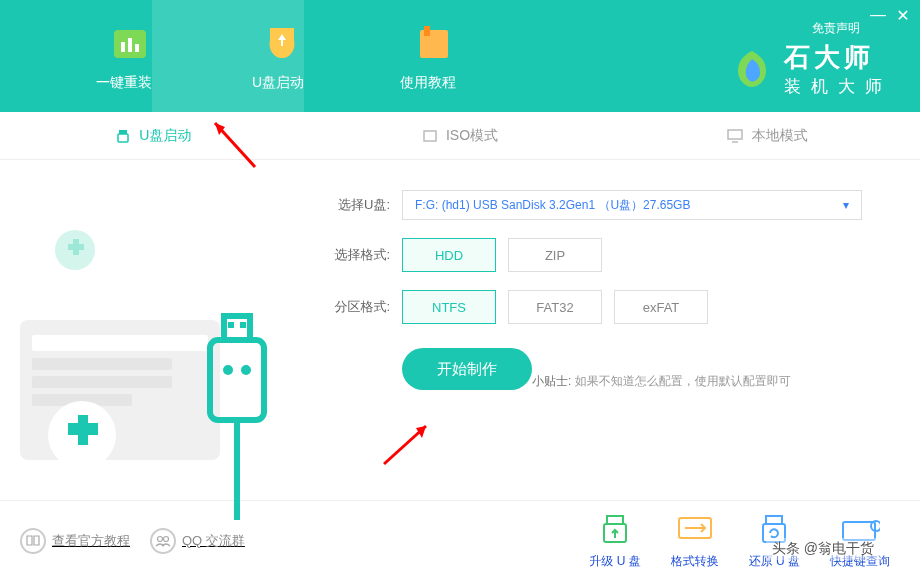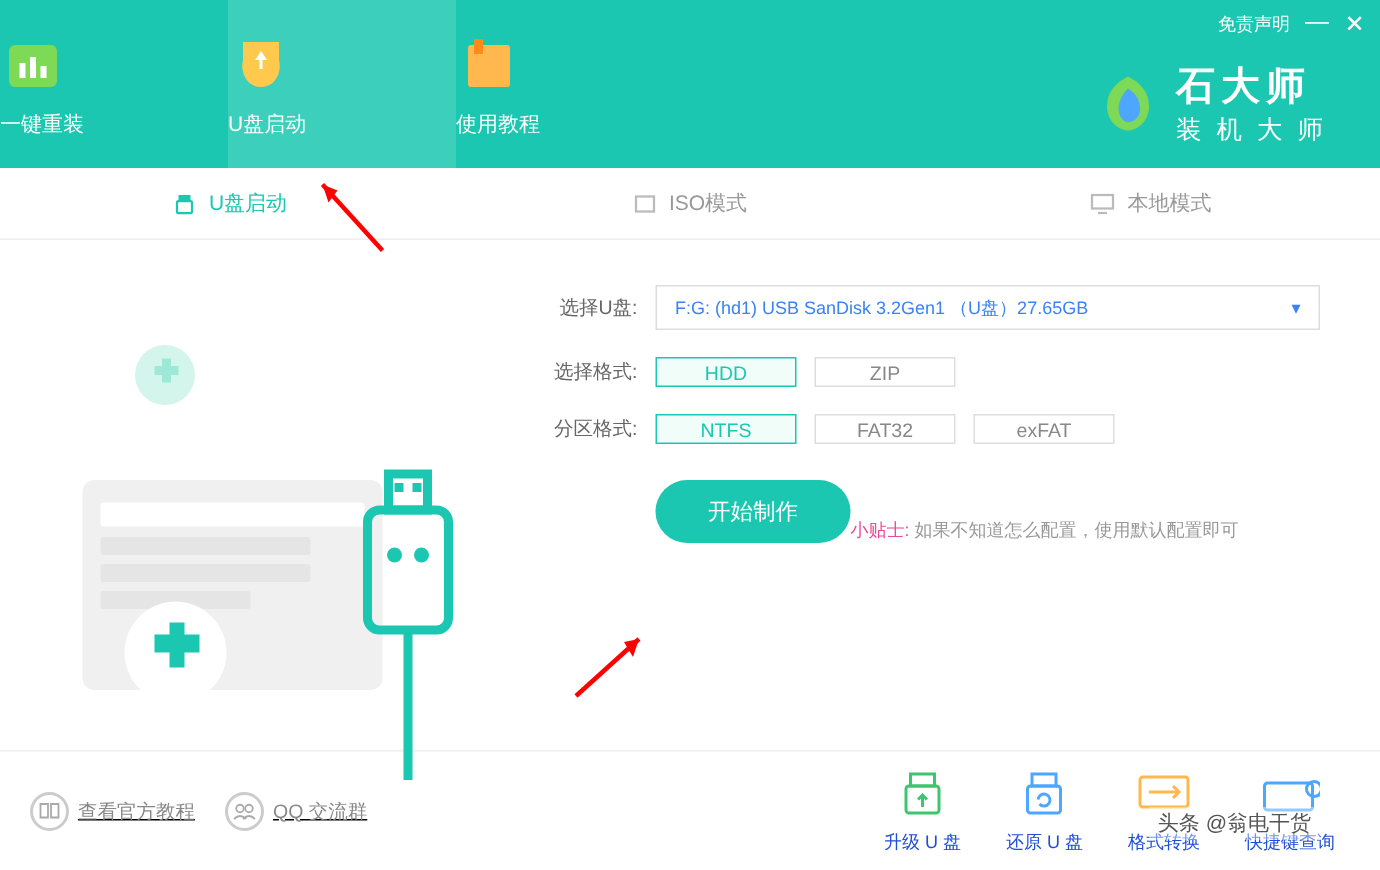--- a/index.html
+++ b/index.html
@@ -1,49 +1,49 @@
 <!DOCTYPE html>
 <html><head>
 <meta charset="utf-8">
 <style>
 * { margin: 0; padding: 0; box-sizing: border-box; font-family: "Microsoft YaHei", sans-serif; }
 body { width: 920px; height: 580px; overflow: hidden; background: #fff; }
 
 .header { height: 112px; background: linear-gradient(to right, #1bc7b1, #1bc7b1); display: flex; position: relative; }
-.nav-item { width: 152px; display: flex; flex-direction: column; align-items: flex-start; justify-content: center; color: #fff; font-size: 14px; cursor: pointer; gap: 10px; }
+.nav-item { width: 152px; display: flex; flex-direction: column; align-items: flex-end; justify-content: center; color: #fff; font-size: 14px; cursor: pointer; gap: 10px; }
 .nav-item.active { background: rgba(255,255,255,0.15); }
 .nav-icon-box { width: 44px; height: 44px; display: flex; align-items: center; justify-content: center; }
-.disclaimer { position: absolute; right: 60px; top: 8px; color: #fff; font-size: 12px; }
+.disclaimer { position: absolute; right: 60px; top: 20px; color: #fff; font-size: 12px; }
 .win-controls { position: absolute; right: 10px; top: 6px; display: flex; gap: 12px; color: #fff; }
 .win-btn { width: 14px; text-align: center; cursor: pointer; }
 .logo-area { position: absolute; right: 28px; top: 40px; display: flex; align-items: center; gap: 10px; }
 .logo-text { color: #fff; }
 .logo-title { font-size: 26px; font-weight: bold; letter-spacing: 4px; }
 .logo-sub { font-size: 17px; letter-spacing: 10px; }
 
 .tabs { height: 48px; display: flex; border-bottom: 1px solid #eee; }
 .tab { flex: 1; display: flex; align-items: center; justify-content: center; gap: 8px; font-size: 14px; color: #999; cursor: pointer; }
 .tab.active { color: #1bc7b1; }
 
-.content { display: flex; height: 340px; padding-left: 35px; }
+.content { display: flex; height: 340px; }
 .left-panel { width: 300px; position: relative; }
 .illustration { position: absolute; left: 10px; top: 60px; }
 
 .right-panel { flex: 1; padding: 30px 40px 0 20px; }
 .form-row { display: flex; align-items: center; margin-bottom: 18px; }
 .form-label { width: 70px; font-size: 13px; color: #666; text-align: right; margin-right: 12px; }
 .select-box { flex: 1; max-width: 460px; height: 30px; border: 1px solid #ddd; display: flex; align-items: center; padding: 0 12px; font-size: 12px; color: #3b82f6; justify-content: space-between; cursor: pointer; }
 .option-group { display: flex; gap: 12px; }
-.option-btn { width: 94px; height: 20px; border: 1px solid #ddd; display: flex; align-items: center; justify-content: center; font-size: 13px; color: #888; cursor: pointer; }
+.option-btn { width: 94px; height: 34px; border: 1px solid #ddd; display: flex; align-items: center; justify-content: center; font-size: 13px; color: #888; cursor: pointer; }
 .option-btn.selected { border-color: #1bc7b1; color: #1bc7b1; background: #f0fdf9; }
 
 .action-row { display: flex; align-items: flex-end; margin-top: 24px; margin-left: 82px; }
 .start-btn { width: 130px; height: 42px; background: #1bc7b1; color: #fff; border-radius: 22px; display: flex; align-items: center; justify-content: center; font-size: 15px; cursor: pointer; }
 .tip { font-size: 12px; color: #999; }
-.tip-label { color: #ec4899; }
+.tip-label { color: #737373; }
 
 .footer { height: 80px; border-top: 1px solid #eee; display: flex; align-items: center; }
 .footer-left { display: flex; gap: 20px; padding-left: 20px; text-decoration: underline; }
 .footer-link { display: flex; align-items: center; gap: 6px; font-size: 13px; color: #888; cursor: pointer; }
 .footer-link-icon { width: 26px; height: 26px; border: 2px solid #ccc; border-radius: 50%; display: flex; align-items: center; justify-content: center; }
 .footer-actions { flex: 1; display: flex; justify-content: flex-end; gap: 30px; padding-right: 30px; }
 .footer-action { display: flex; flex-direction: column; align-items: center; gap: 6px; font-size: 12px; color: #1d4ed8; cursor: pointer; }
 .footer-action-icon { width: 40px; height: 36px; display: flex; align-items: center; justify-content: center; }
 
 .arrow { position: absolute; pointer-events: none; }
@@ -205,36 +205,36 @@
           <svg width="36" height="34">
             <rect x="10" y="4" width="16" height="8" fill="none" stroke="#3cc66e" stroke-width="2"></rect>
             <rect x="7" y="12" width="22" height="18" rx="2" fill="none" stroke="#3cc66e" stroke-width="2"></rect>
             <path d="M18 26 v-8 m-3 3 l3 -3 l3 3" fill="none" stroke="#3cc66e" stroke-width="2"></path>
           </svg>
         </div>
       <span>升级 U 盘</span>
     </div>
     <div class="footer-action">
       <div class="footer-action-icon">
+          <svg width="40" height="34">
+            <rect x="4" y="6" width="32" height="20" rx="2" fill="none" stroke="#ffb84d" stroke-width="2"></rect>
+            <path d="M10 16 h20 m-4 -4 l4 4 l-4 4" fill="none" stroke="#ffb84d" stroke-width="2"></path>
+          </svg>
+        </div>
+      <span>格式转换</span>
+    </div>
+    <div class="footer-action">
+      <div class="footer-action-icon">
           <svg width="36" height="34">
             <rect x="10" y="4" width="16" height="8" fill="none" stroke="#4da6ff" stroke-width="2"></rect>
             <rect x="7" y="12" width="22" height="18" rx="2" fill="none" stroke="#4da6ff" stroke-width="2"></rect>
             <path d="M14 21 a4 4 0 1 1 1 3" fill="none" stroke="#4da6ff" stroke-width="2"></path>
           </svg>
         </div>
       <span>还原 U 盘</span>
-    </div>
-    <div class="footer-action">
-      <div class="footer-action-icon">
-          <svg width="40" height="34">
-            <rect x="4" y="6" width="32" height="20" rx="2" fill="none" stroke="#ffb84d" stroke-width="2"></rect>
-            <path d="M10 16 h20 m-4 -4 l4 4 l-4 4" fill="none" stroke="#ffb84d" stroke-width="2"></path>
-          </svg>
-        </div>
-      <span>格式转换</span>
     </div>
     <div class="footer-action">
       <div class="footer-action-icon">
           <svg width="44" height="34">
             <rect x="3" y="10" width="32" height="18" rx="2" fill="none" stroke="#4da6ff" stroke-width="2"></rect>
             <circle cx="36" cy="14" r="5" fill="none" stroke="#4da6ff" stroke-width="2"></circle>
             <line x1="40" y1="18" x2="43" y2="21" stroke="#4da6ff" stroke-width="2"></line>
           </svg>
         </div>
       <span>快捷键查询</span>

